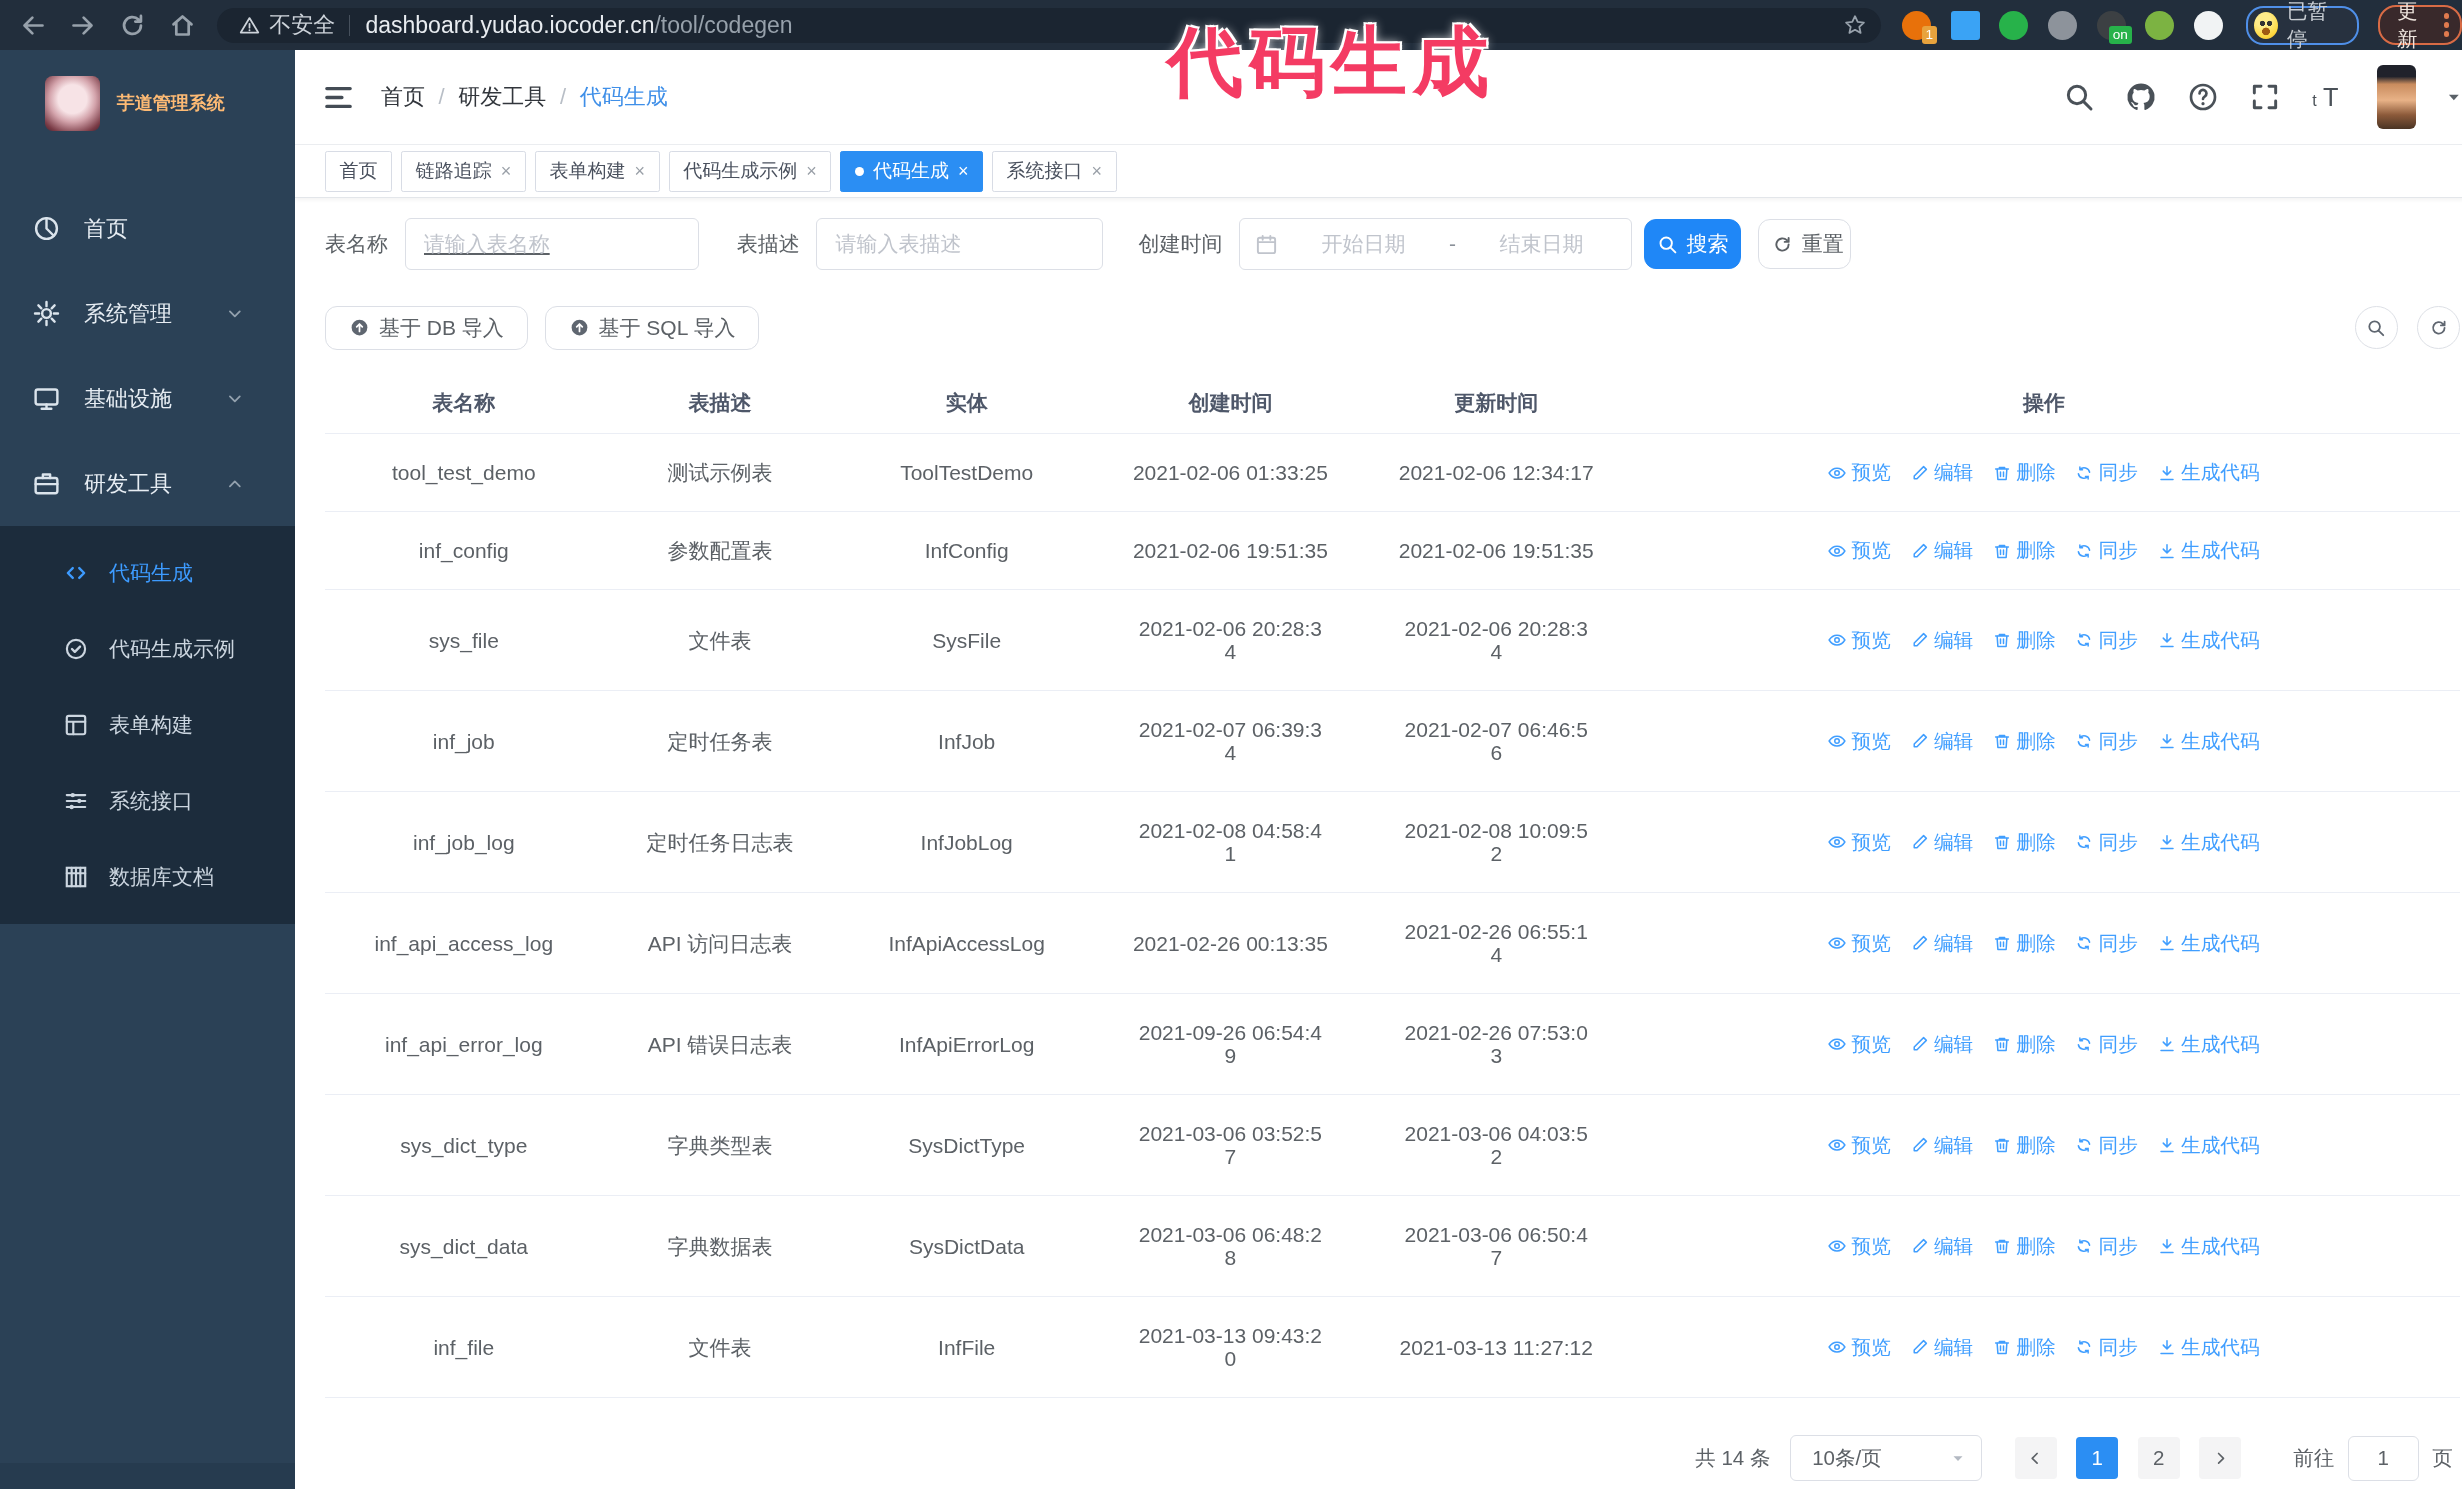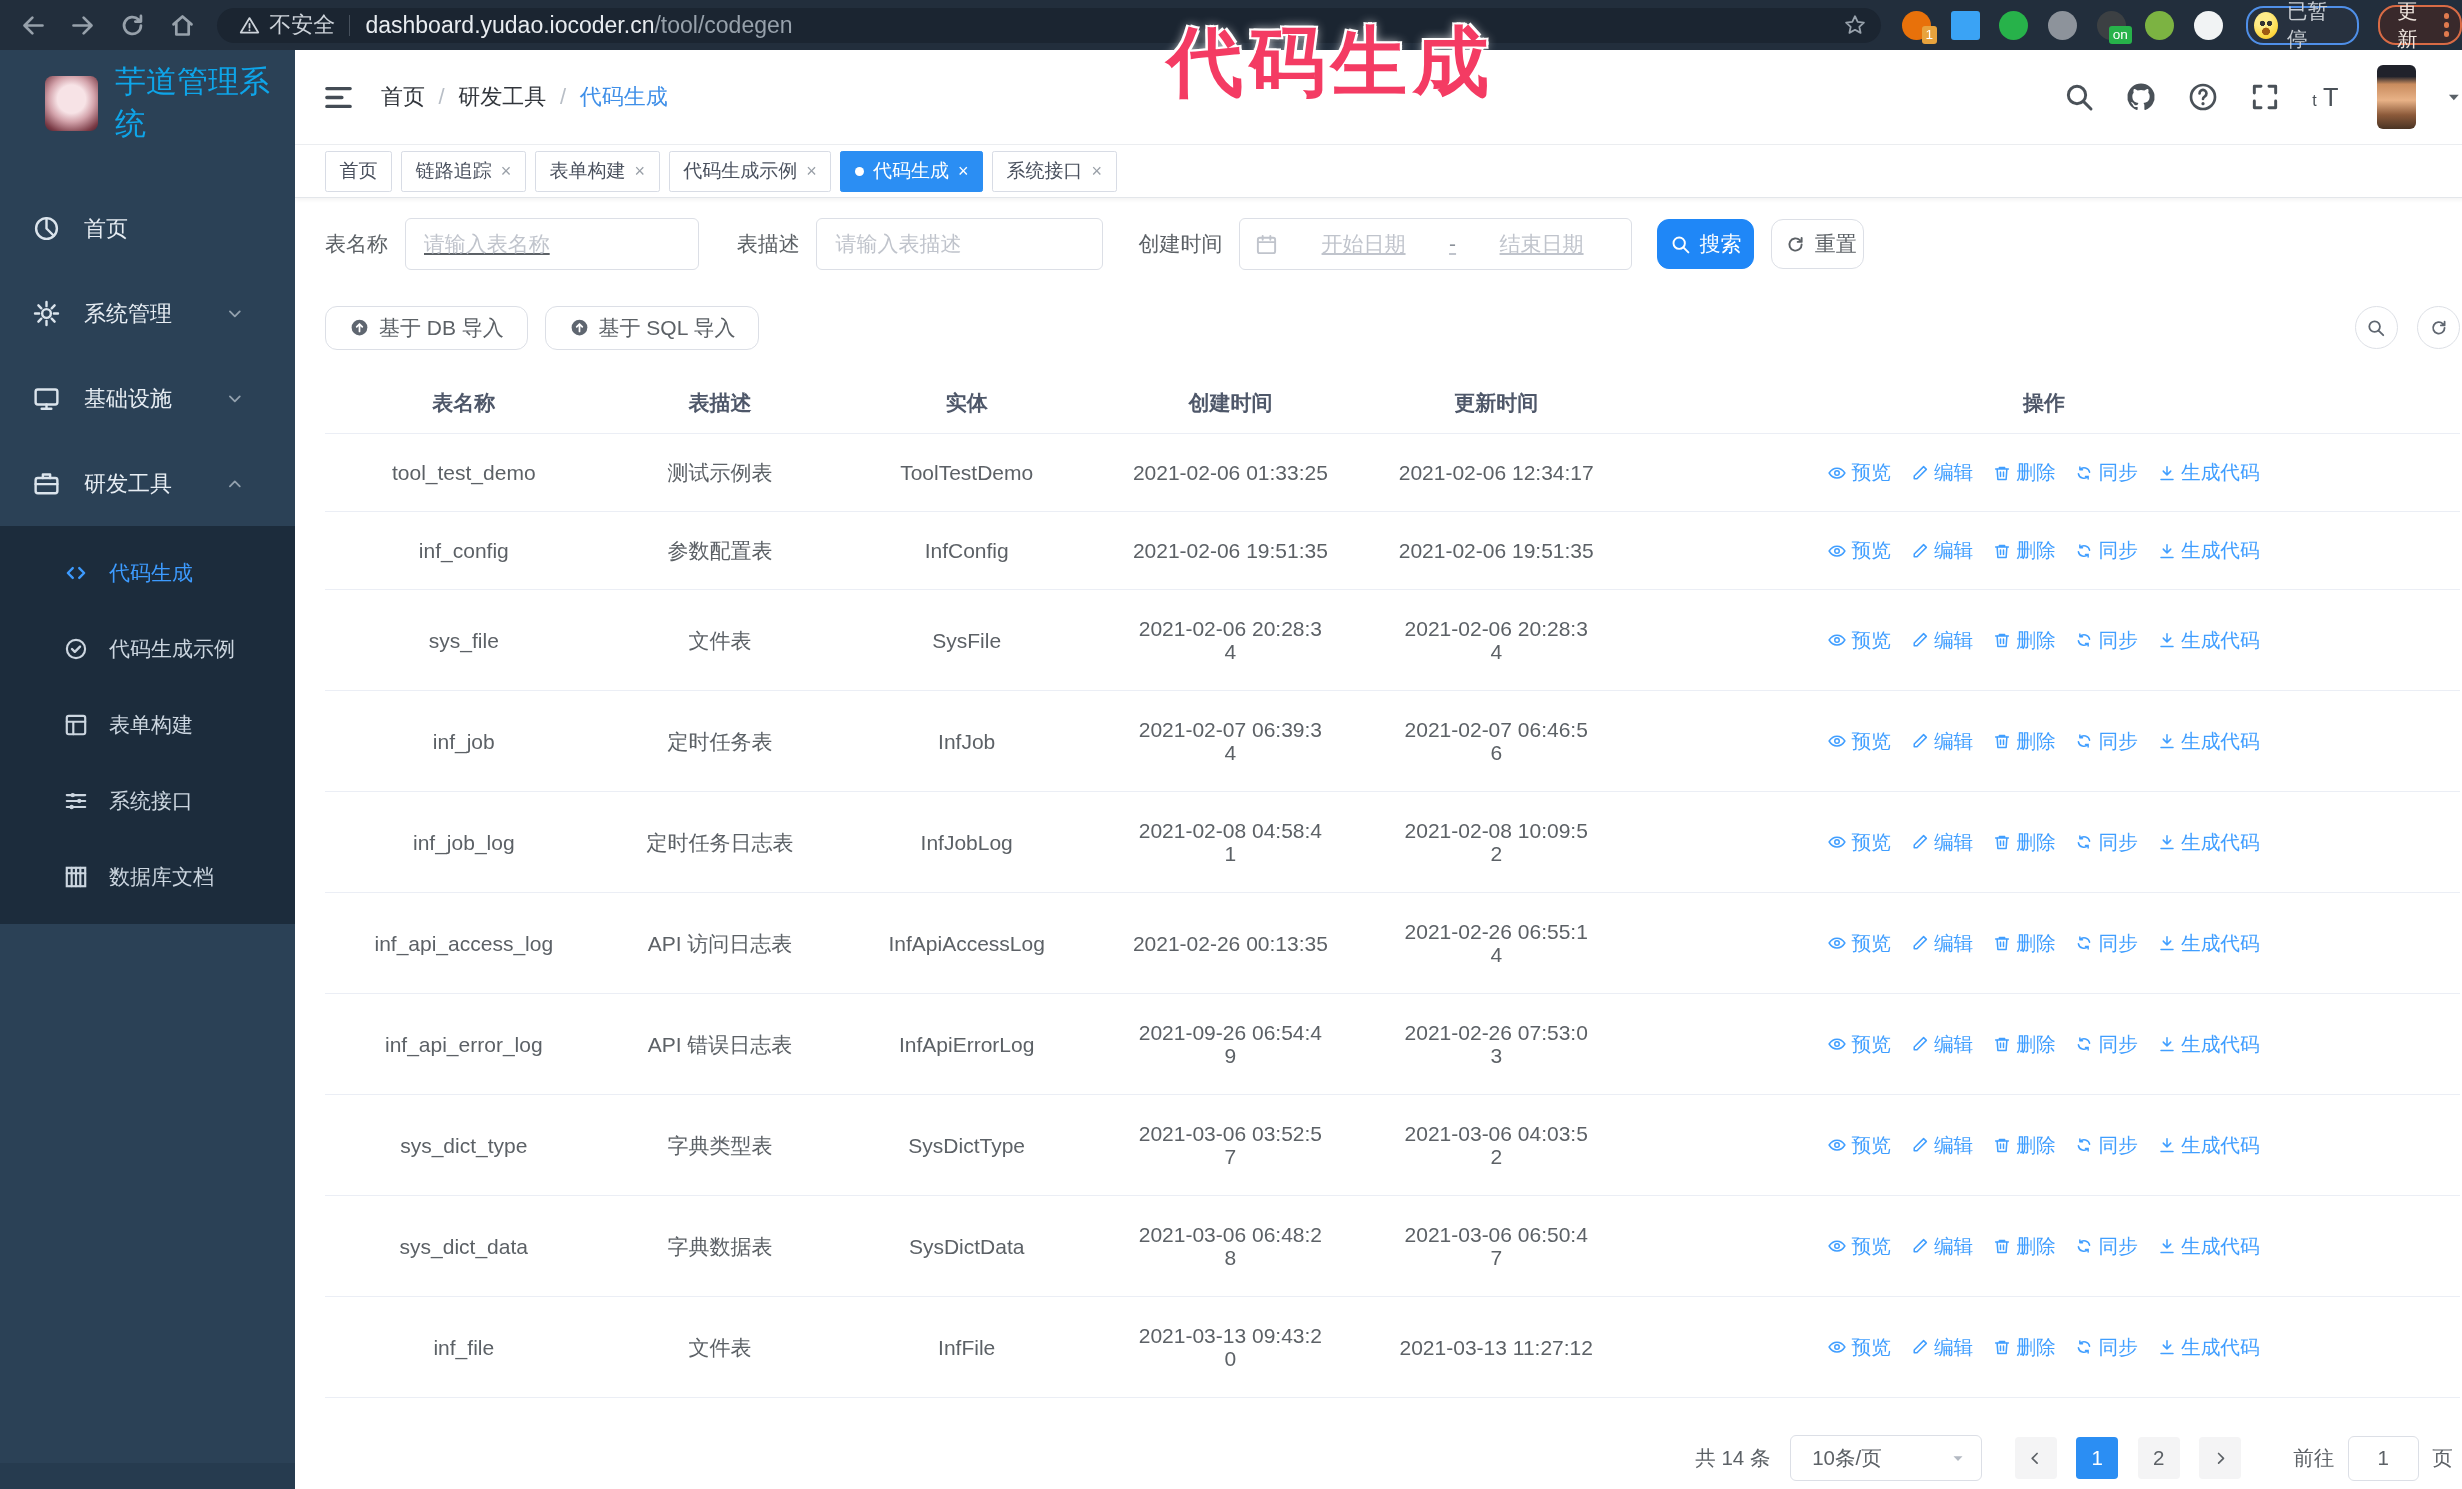--- a/index.html
+++ b/index.html
@@ -44,21 +44,21 @@
   
   .annotation{position:absolute;left:1167px;top:12px;z-index:50;font-size:76px;font-weight:bold;
       color:#f43b63;letter-spacing:6px;pointer-events:none;
       text-shadow:2.3px 2.3px 0 #fff,-2.3px -2.3px 0 #fff,2.3px -2.3px 0 #fff,-2.3px 2.3px 0 #fff,0 0 10.6px #fff;}
 
   
   .sidebar{position:absolute;left:0;top:50px;bottom:0;width:295px;background:#2b4156;z-index:2;}
   .logo-row{display:flex;align-items:center;height:106px;padding-left:45px;gap:16.7px;}
   .logo-img{width:55px;height:55px;border-radius:7.6px;
       background:radial-gradient(circle at 50% 42%, #f7e3e6 0 34%, #d3a3ab 55%, #7a3b46 85%, #4a2230 100%);}
-  .logo-title{color:#0ea5e9;font-size:31px;font-weight:normal;}
+  .logo-title{color:#fdba74;font-size:18px;font-weight:bold;}
   .menu{margin-top:30px;}
   .menu-item{height:85px;display:flex;align-items:center;padding:0 23px 0 30px;color:#e7edf3;font-size:22px;cursor:pointer;}
   .menu-item .icon{width:33px;height:33px;color:#dbe4ec;margin-right:21px;}
   .menu-item .icon svg{width:29px;height:29px;}
   .menu-item .chevron{margin-left:auto;color:#93a1ae;}
   .menu-item .chevron svg{width:19.7px;height:19.7px;}
   .submenu{background:#1c2c3c;padding:9px 0;}
   .submenu-item{height:76px;display:flex;align-items:center;padding-left:61px;color:#ccd6e0;font-size:21px;cursor:pointer;}
   .submenu-item .icon{width:30px;height:30px;color:#ccd6e0;margin-right:18px;}
   .submenu-item .icon svg{width:26px;height:26px;}
@@ -95,21 +95,21 @@
   .content{padding:19.7px 30px 0 30px;}
   
   .filters{display:flex;align-items:center;height:53px;font-size:21px;color:#5c6166;}
   .f-label{margin-right:16.7px;}
   .f-input{height:50px;border:1.5px solid #dcdfe6;border-radius:6px;display:flex;align-items:center;background:#fff;}
   .f-input input{border:none;outline:none;font-size:21px;color:#5c6166;background:transparent;width:100%;padding:0 18px;
                  font-family:inherit;}
   .f-input input::placeholder{color:#c0c4cc;}
   .w-name{width:292px;margin-right:38px;text-decoration:underline;}
   .w-desc{width:285px;margin-right:35px;}
-  .daterange{width:361px;padding:0 15px;gap:11px;color:#c0c4cc;margin-right:25px;text-decoration:underline;}
+  .daterange{width:361px;padding:0 15px;gap:11px;color:#c0c4cc;margin-right:12px;}
   .daterange .icon{color:#c0c4cc;width:23px;height:23px;}
   .daterange .icon svg{width:23px;height:23px;}
   .dr-ph{font-size:21px;flex:1;text-align:center;}
   .dr-sep{color:#8a9099;}
   .btn{height:50px;border-radius:12px;display:inline-flex;align-items:center;justify-content:center;
        font-size:21px;gap:9px;cursor:pointer;border:1.5px solid #dcdfe6;background:#fff;color:#5c6166;}
   .btn .icon{width:21px;height:21px;}
   .btn .icon svg{width:21px;height:21px;}
   .btn-primary{background:#1f87f7;border-color:#1f87f7;color:#fff;}
   .btn-search{width:97px;margin-right:16.7px;}

